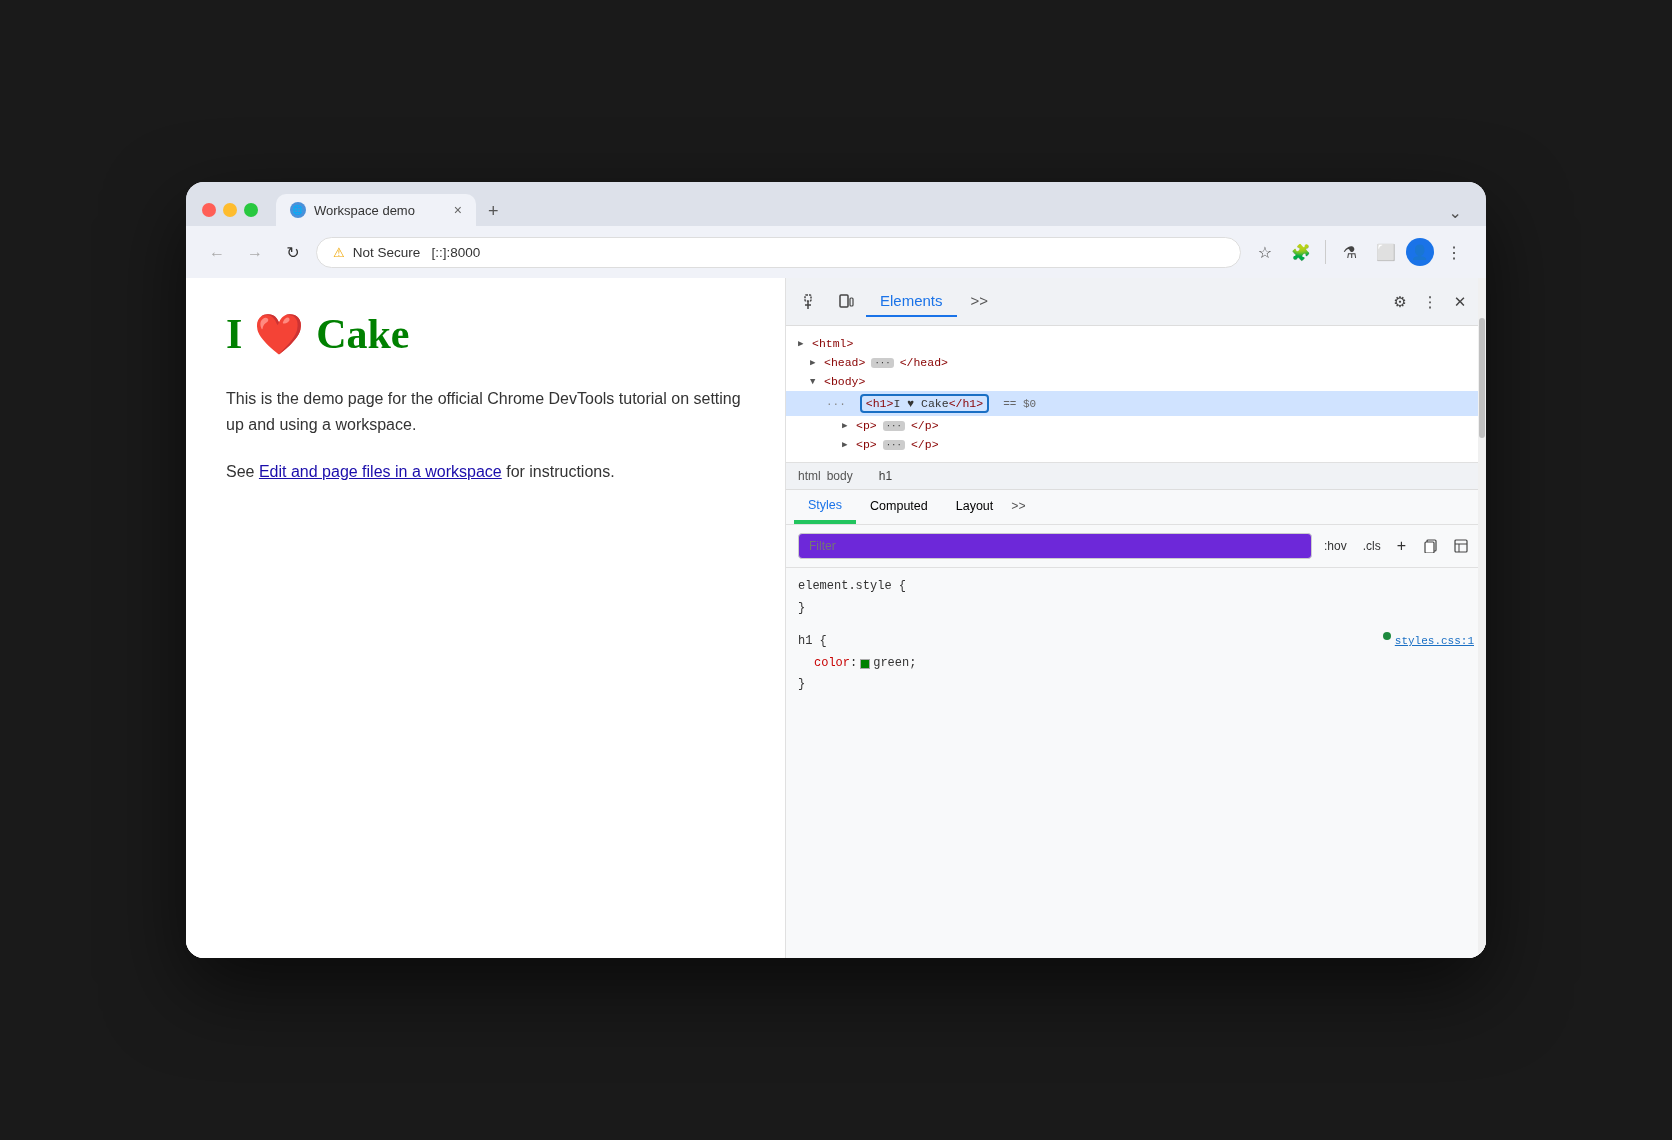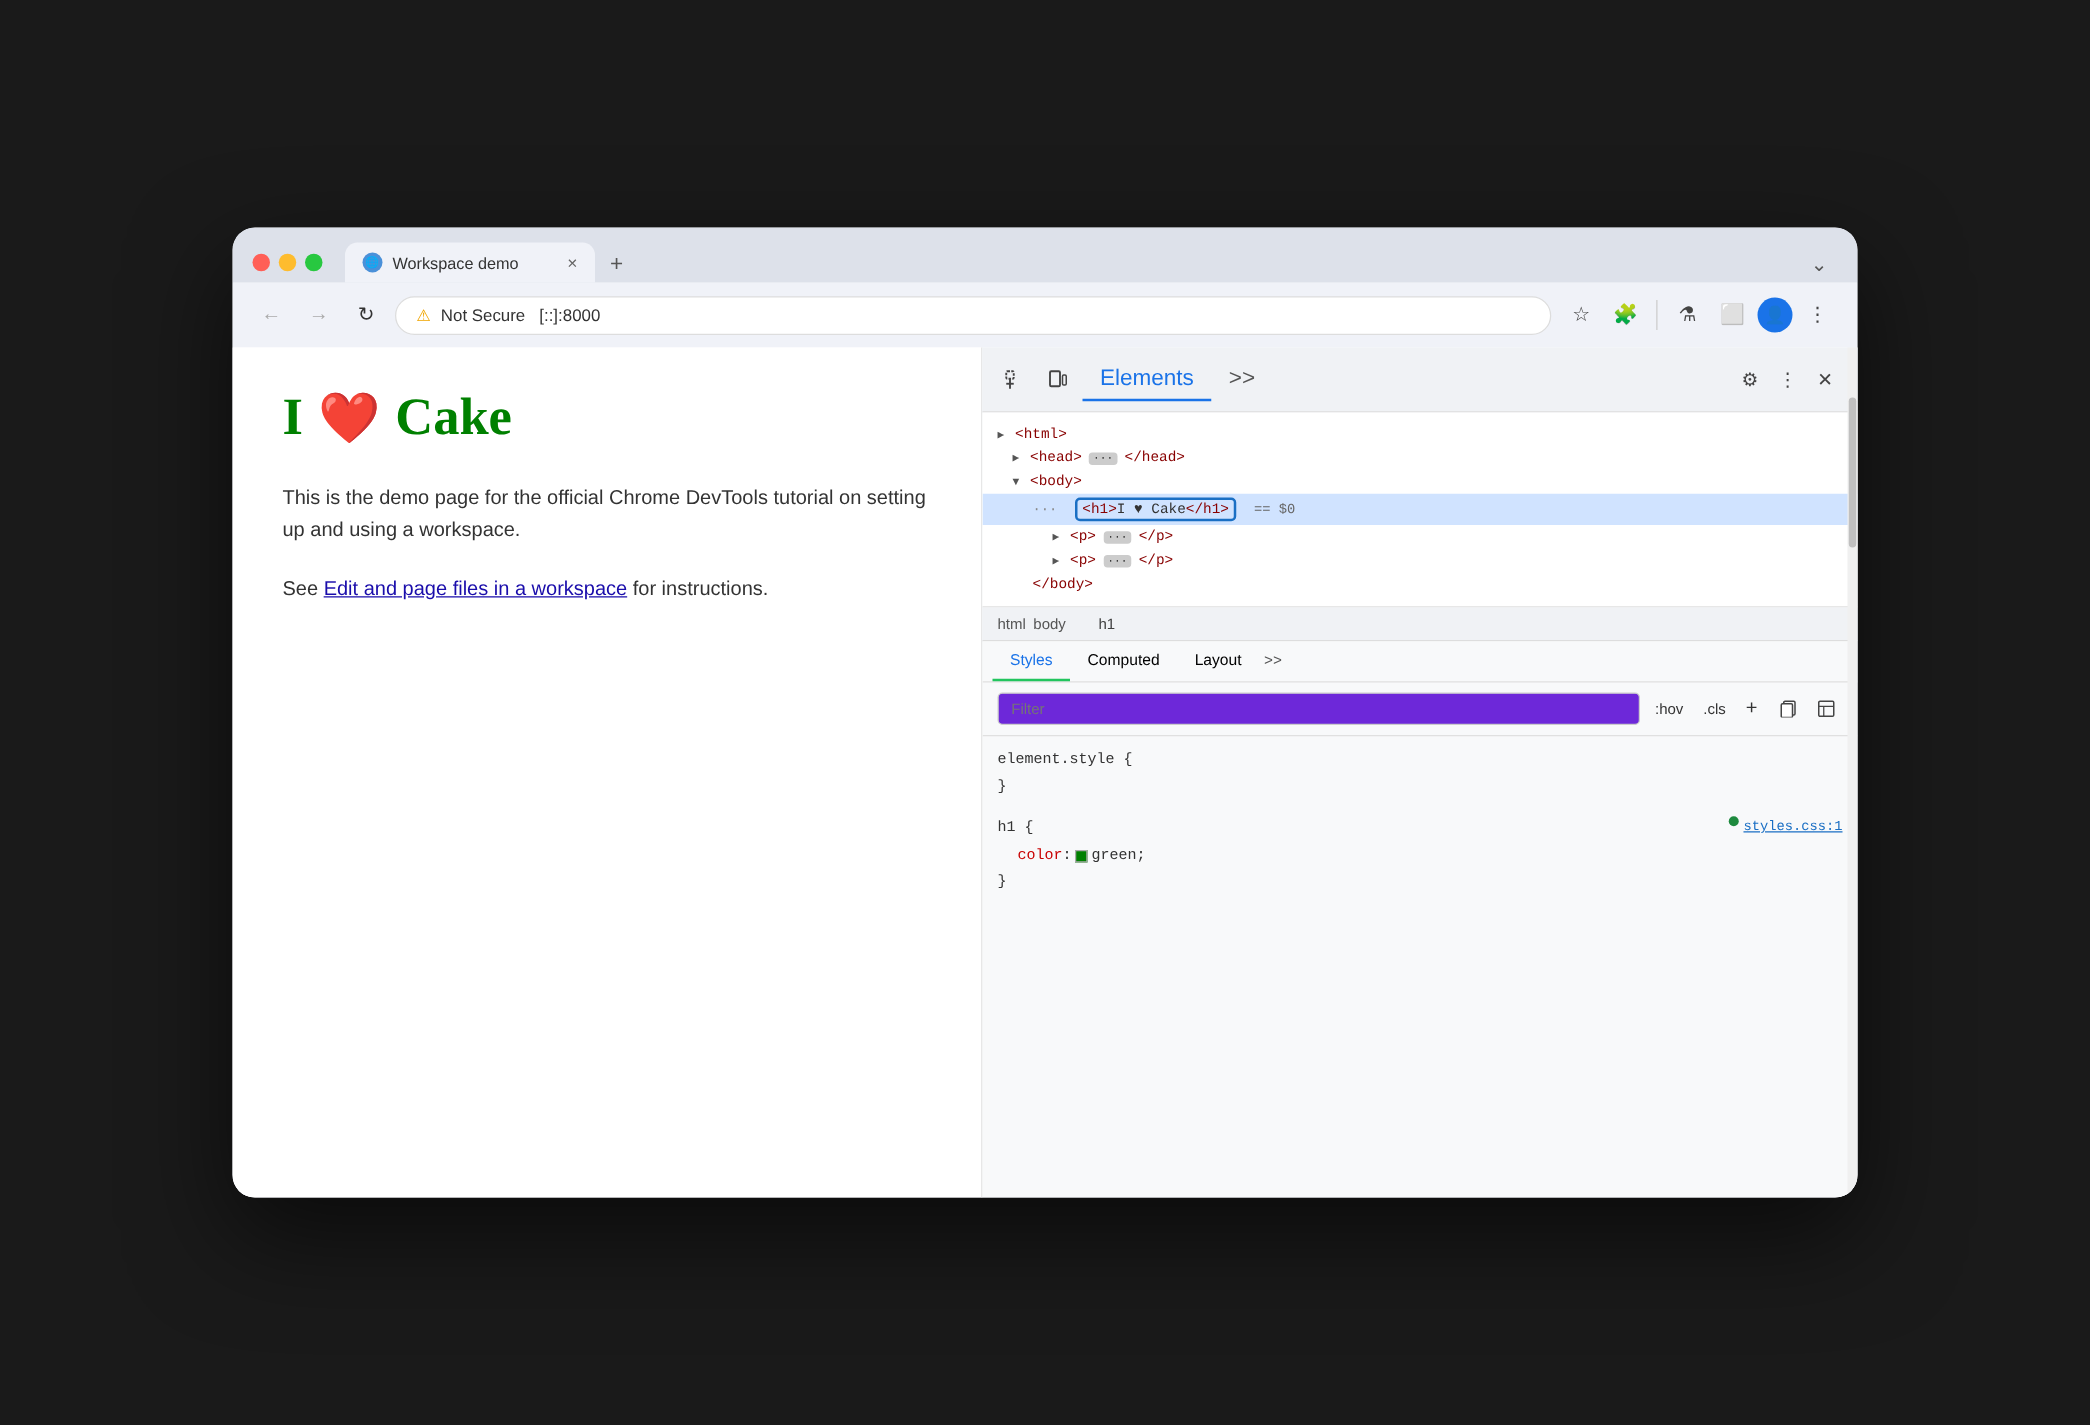--- a/index.html
+++ b/index.html
@@ -266,21 +266,21 @@
     .devtools-tabs {
       display: flex;
       align-items: center;
       gap: 0;
       flex: 1;
     }
 
     .devtools-tab {
       padding: 6px 14px;
       cursor: pointer;
-      font-size: 18px;
+      font-size: 15px;
       font-family: Arial, sans-serif;
       color: #555;
       border-bottom: 2px solid transparent;
       text-align: center;
     }
 
     .devtools-tab.active {
       color: #1a73e8;
       border-bottom: 2px solid #1a73e8;
     }
@@ -406,21 +406,21 @@
       padding: 8px 14px;
       cursor: pointer;
       font-family: Arial, sans-serif;
       font-size: 12.5px;
       color: #000000;
       border-bottom: 2px solid transparent;
     }
 
     .styles-tab.active {
       color: #1a73e8;
-      border-bottom: 2px solid #22c55e;
+      border-bottom: 4px solid #22c55e;
     }
 
     .styles-tab-more {
       margin-left: 4px;
       color: #555;
       cursor: pointer;
       font-size: 12px;
     }
 
     .styles-filter-bar {
@@ -643,23 +643,20 @@
           <span class="dom-triangle">▶</span>
           <span class="dom-tag">&lt;p&gt;</span>
           <span class="dom-ellipsis">···</span>
           <span class="dom-tag">&lt;/p&gt;</span>
         </div>
         <div class="dom-line dom-indent-3">
           <span class="dom-triangle">▶</span>
           <span class="dom-tag">&lt;p&gt;</span>
           <span class="dom-ellipsis">···</span>
           <span class="dom-tag">&lt;/p&gt;</span>
-        </div>
-        <div class="dom-line dom-indent-2">
-          <span class="dom-tag">&lt;/body&gt;</span>
         </div>
       </div>
 
       <div class="breadcrumb-bar">
         <span class="breadcrumb-item">html</span>
         <span class="breadcrumb-item">body</span>
         <span class="breadcrumb-item active">h1</span>
       </div>
 
       <div class="styles-panel">

